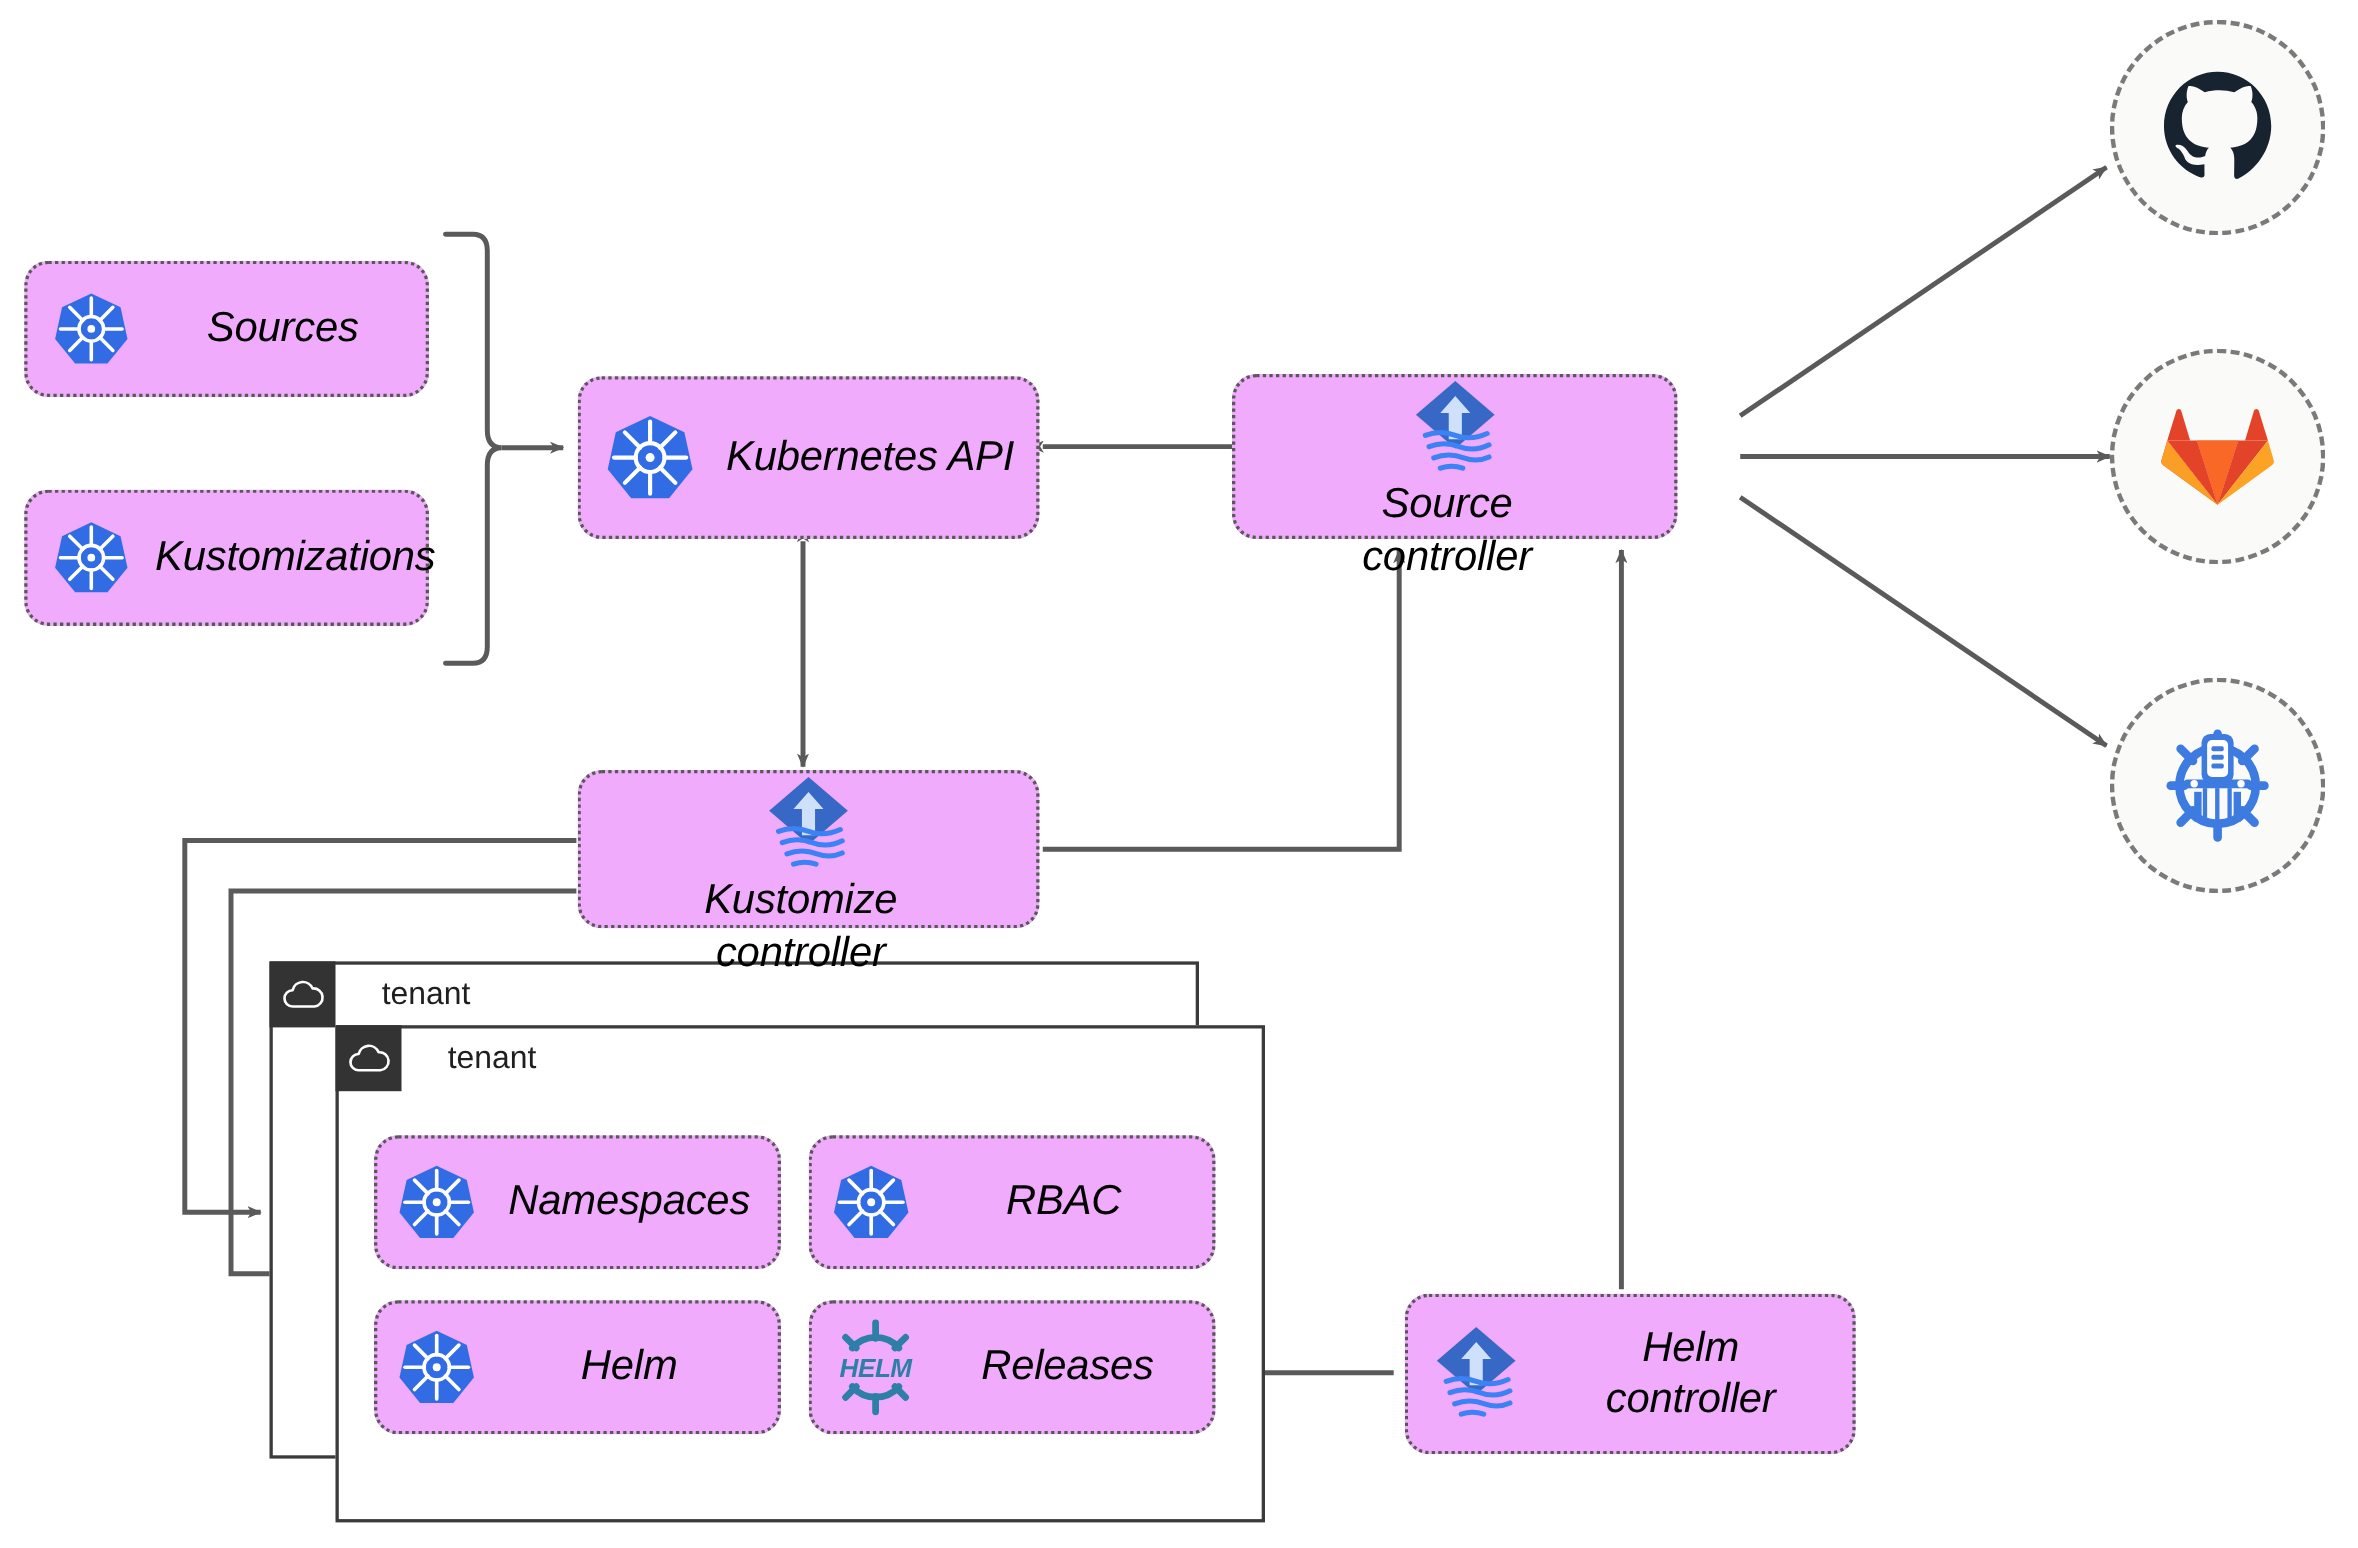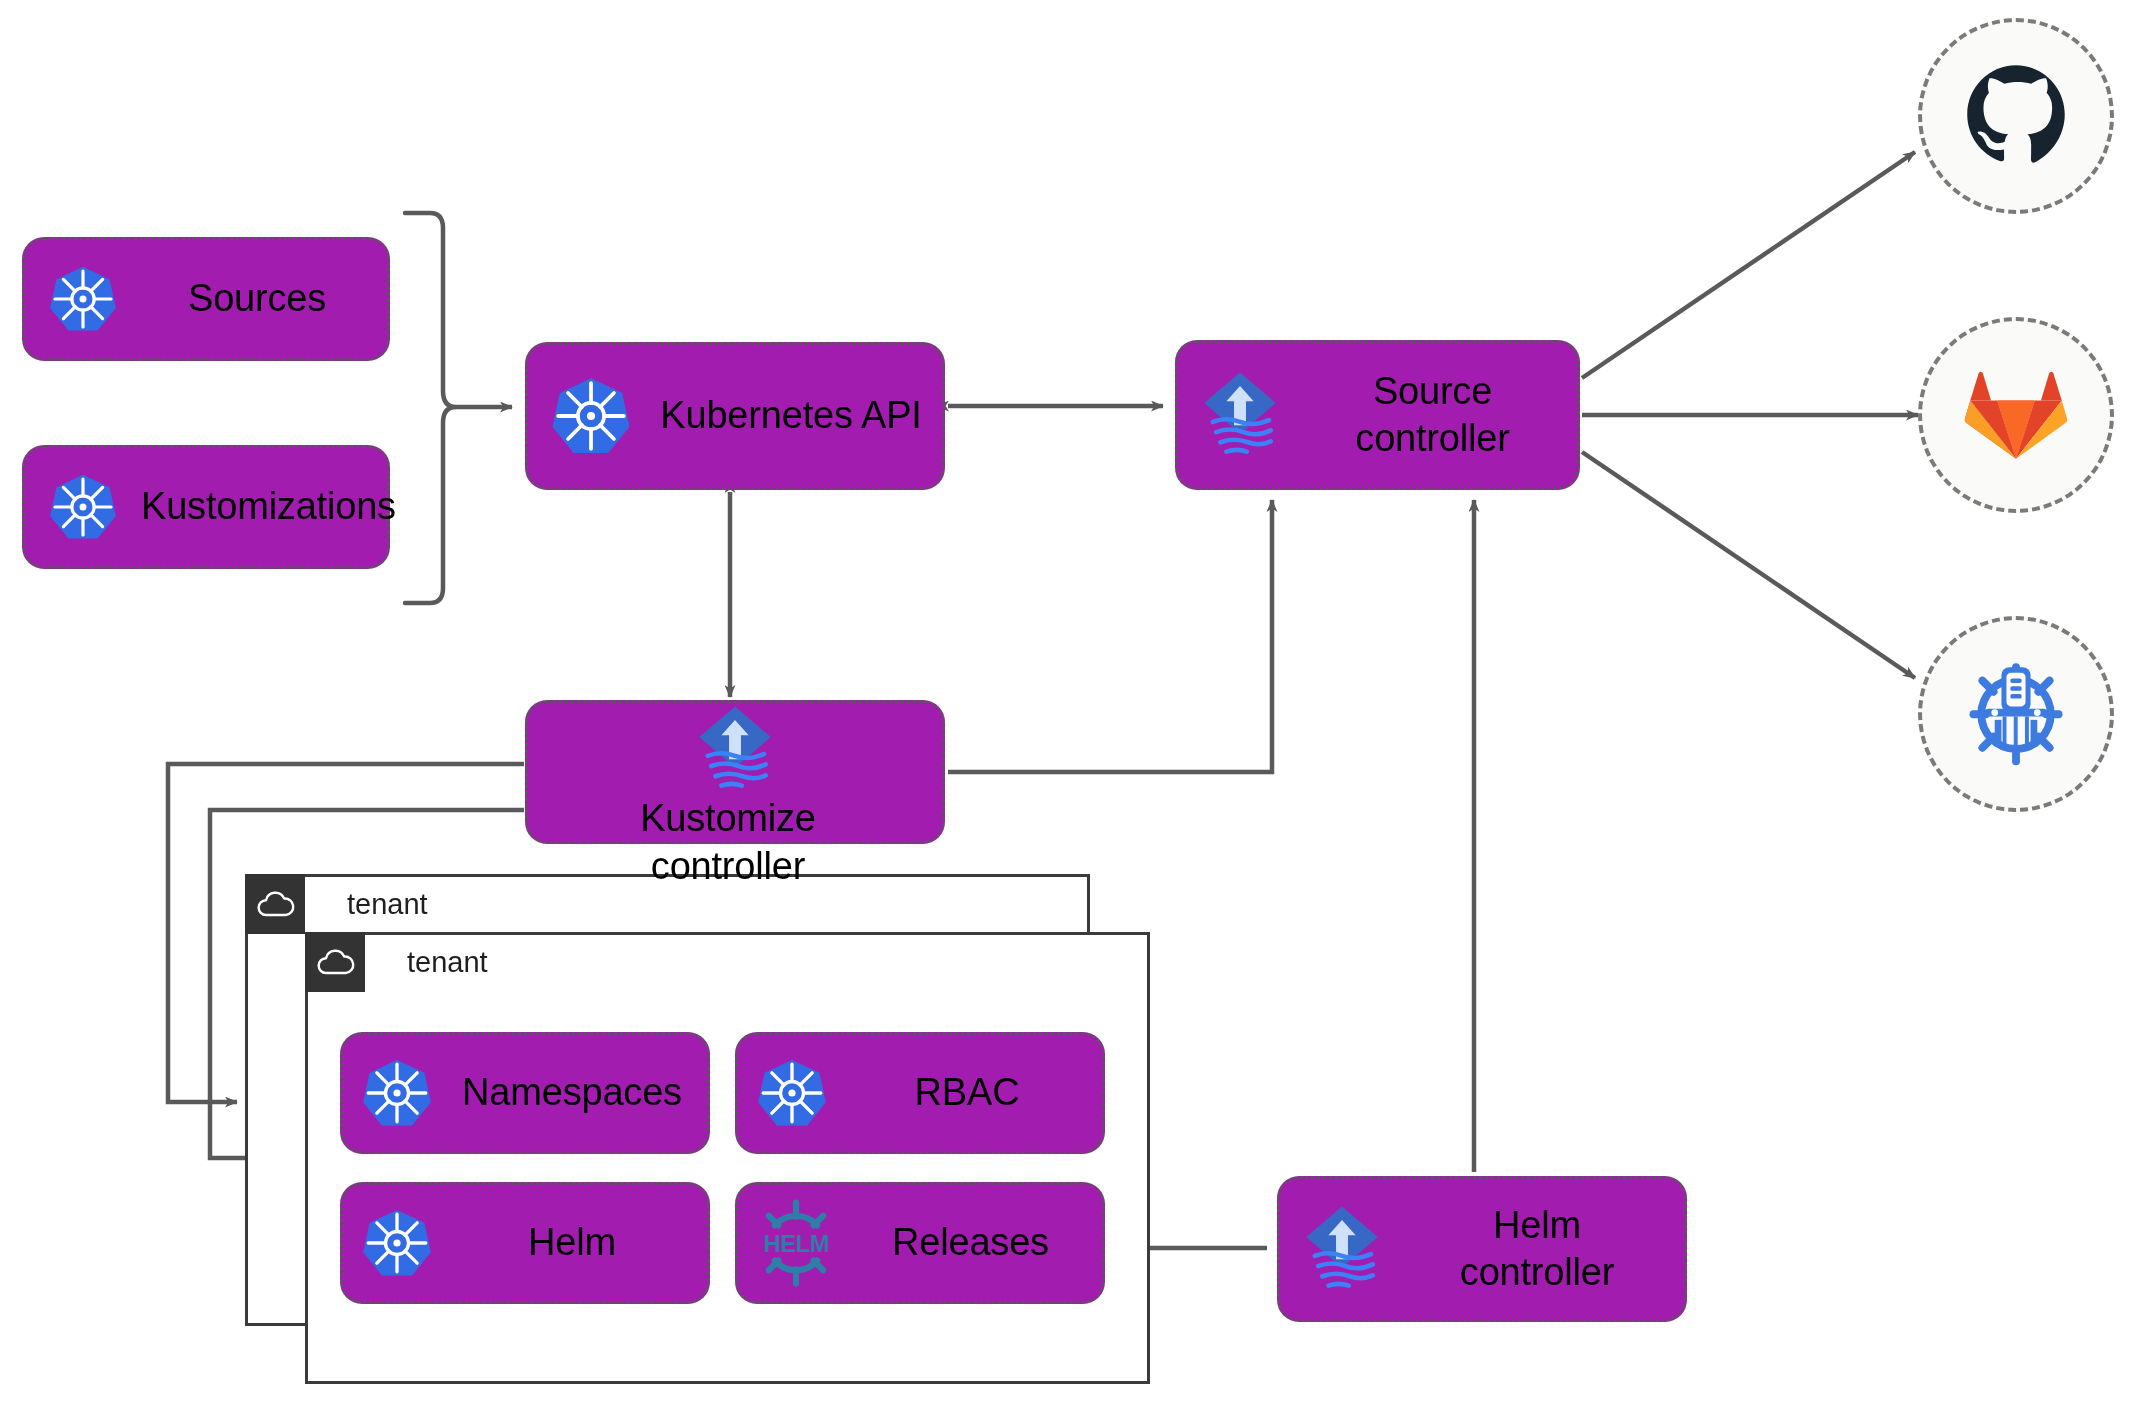--- a/index.html
+++ b/index.html
@@ -1,25 +1,25 @@
 <!DOCTYPE html>
 <html><head>
 <meta charset="utf-8">
 <style>
   html,body{margin:0;padding:0;background:#ffffff;}
   body{width:2144px;height:1407px;font-family:"Liberation Sans",sans-serif;overflow:hidden;}
   #stage{position:relative;width:2144px;height:1407px;}
   svg.layer{position:absolute;left:0;top:0;width:2144px;height:1407px;pointer-events:none;}
   .node{
     position:absolute;
-    background:#a21caf;
+    background:#f0abfc;
     border:3px dotted #585858;
     border-radius:22px;
     box-sizing:border-box;
-    display:flex;align-items:center;
+    display:flex;align-items:center;font-style:italic;
   }
   .node .ico{flex:0 0 auto;display:flex;align-items:center;justify-content:center;}
   .node .lbl{
     flex:1 1 auto;text-align:center;color:#000;
     font-size:38px;line-height:1.25;letter-spacing:-0.2px;
     padding-right:14px;white-space:pre-line;
   }
   .circle{
     position:absolute;border:4px dashed #7a7a7a;border-radius:50%;
     background:#fafaf9;box-sizing:border-box;
@@ -161,21 +161,21 @@
             <path d="M61 61 L78 78"></path>
           <path d="M78 22 L61 39"></path>
             <path d="M39 61 L22 78"></path>
         </g>
         <circle cx="50" cy="50" r="5" fill="#ffffff"></circle>
       </svg>
     </span>
     <span class="lbl">Kubernetes API</span>
   </div>
 
-  <div class="node" style="left:1175px;top:340px;width:405px;height:150px;">
+  <div class="node" style="left:1120px;top:340px;width:405px;height:150px;flex-direction:column;">
     <span class="ico" style="width:124px;">
       <svg width="86" height="92" viewBox="0 0 100 108" aria-hidden="true">
         <path d="M50 4 L92 40 L50 76 L8 40 Z" fill="#3768C6"></path>
         <path d="M50 20 L66 38 L57 38 L57 66 L43 66 L43 38 L34 38 Z" fill="#cfe0fb"></path>
         <g stroke="#3b82f6" stroke-width="5.4" fill="none" stroke-linecap="round">
           <path d="M18 62 Q 34 56 50 62 Q 66 68 84 60"></path>
           <path d="M22 74 Q 38 68 54 74 Q 70 80 86 72"></path>
           <path d="M27 86 Q 43 80 59 86 Q 73 91 86 85"></path>
           <path d="M34 97 Q 46 93 58 97"></path>
         </g>

